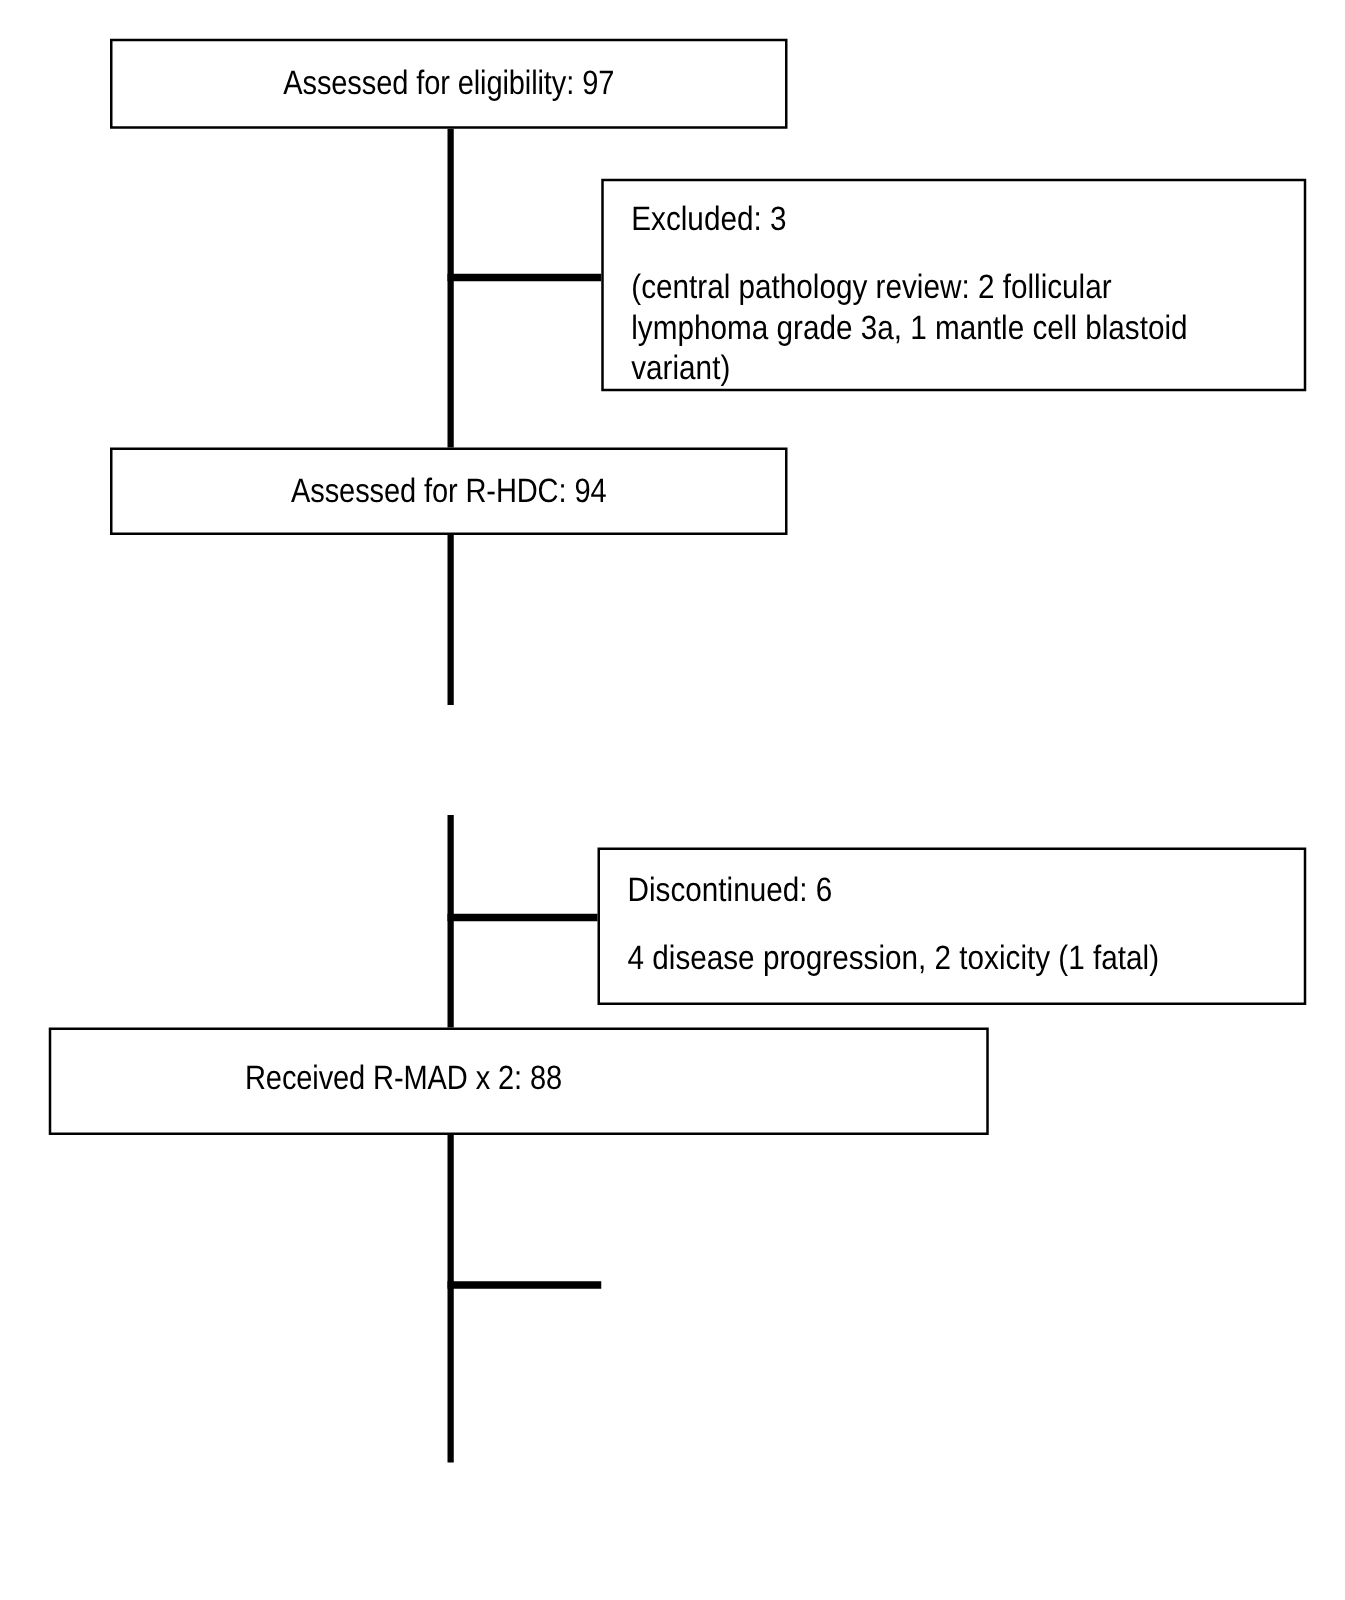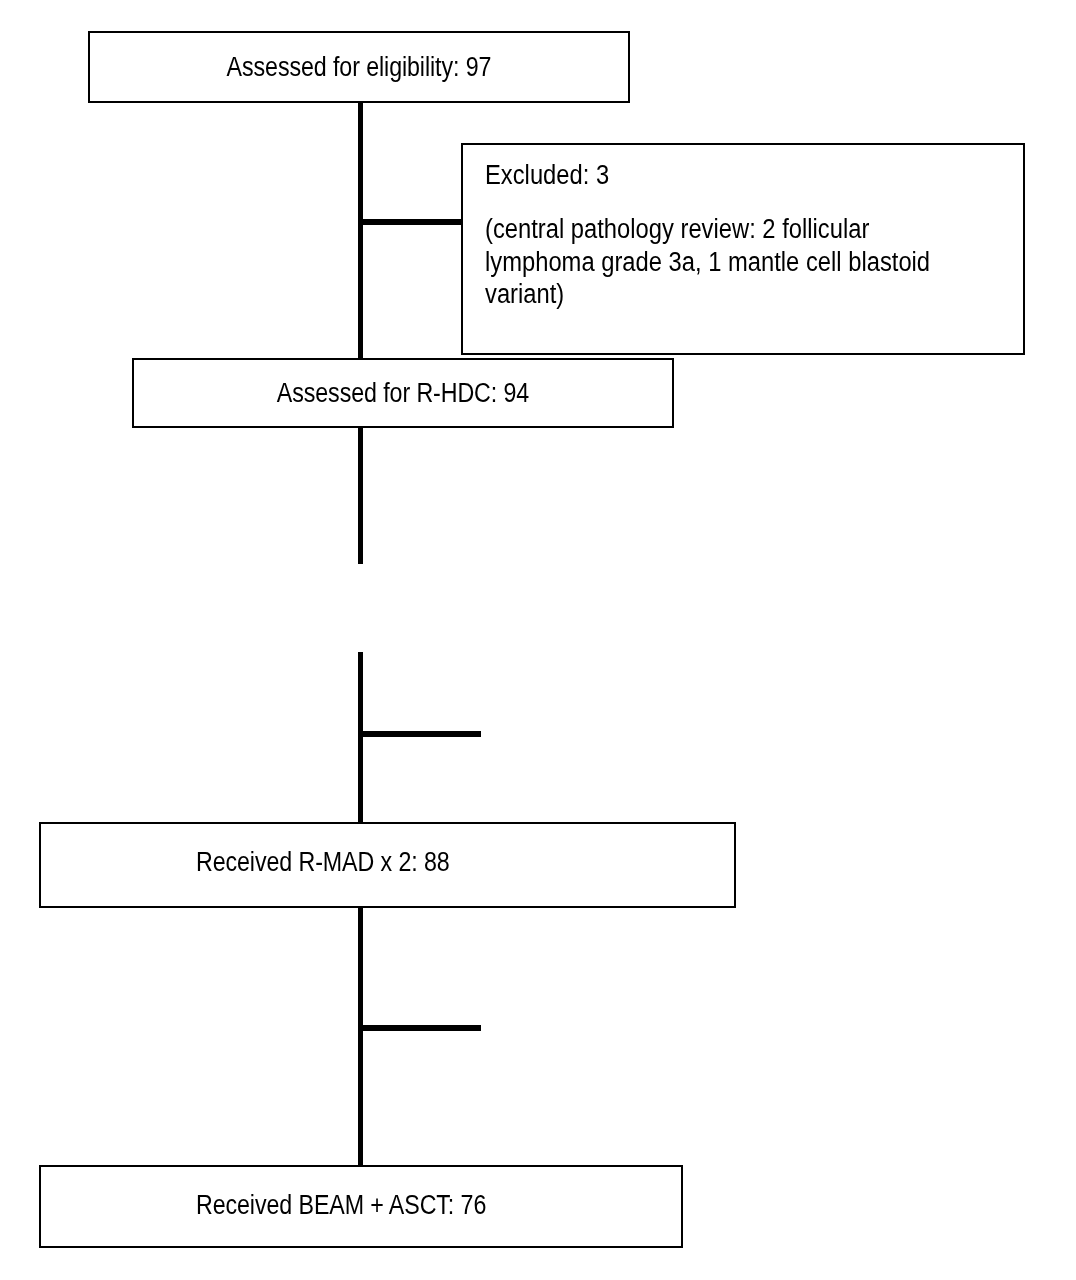--- a/index.html
+++ b/index.html
@@ -77,36 +77,40 @@
   <div class="vline" style="left:358px; top:904px; height:266px;"></div>
 
   <div class="hline" style="left:358px; top:219px; width:126px;"></div>
   <div class="hline" style="left:358px; top:731px; width:123px;"></div>
   <div class="hline" style="left:358px; top:1025px; width:123px;"></div>
 
   <div class="node" style="left:88px; top:31px; width:542px; height:72px;">
     <div class="node-label main-label">Assessed for eligibility: 97</div>
   </div>
 
-  <div class="node" style="left:461px; top:143px; width:564px; height:212px;">
+  <div class="node" style="left:481px; top:143px; width:564px; height:170px;">
     <div class="side-box-text" style="top:14px;">
       <div class="side-line">Excluded: 3</div>
       <div class="spacer-line"></div>
       <div class="side-line">(central pathology review: 2 follicular lymphoma grade 3a, 1 mantle cell blastoid variant)</div>
     </div>
   </div>
 
-  <div class="node" style="left:88px; top:358px; width:542px; height:70px;margin-left:44px;">
+  <div class="node" style="left:88px; top:358px; width:542px; height:70px;">
     <div class="node-label main-label">Assessed for R-HDC: 94</div>
   </div>
 
 
+  <div class="node" style="left:478px; top:678px; width:567px; height:126px;">
+    <div class="side-box-text" style="top:16px;">
+      <div class="side-line">Discontinued: 6</div>
+      <div class="spacer-line"></div>
+      <div class="side-line">4 disease progression, 2 toxicity (1 fatal)</div>
+    </div>
+  </div>
 
-  <div class="node" style="left:39px; top:822px; width:697px; height:86px;">
+  <div class="node" style="left:39px; top:822px; width:752px; height:86px;">
     <div class="node-label" style="left:155px; top:22px;">Received R-MAD x 2: 88</div>
   </div>
 
 
-  <div class="node" style="left:39px; top:1165px; width:644px; height:83px;">
-    <div class="node-label" style="left:155px; top:22px;">Received BEAM + ASCT: 76</div>
-  </div>
 
 </div>
 
 </body></html>

